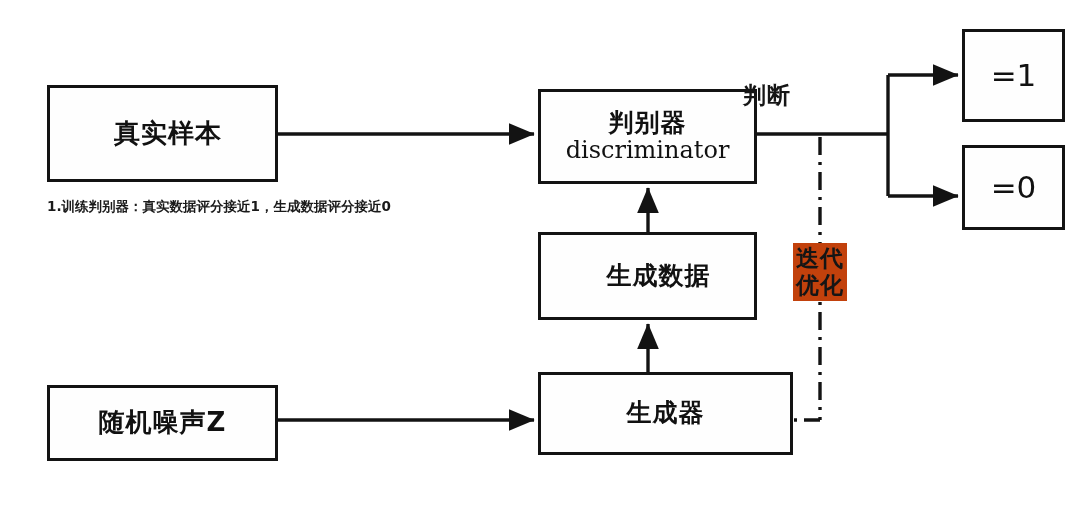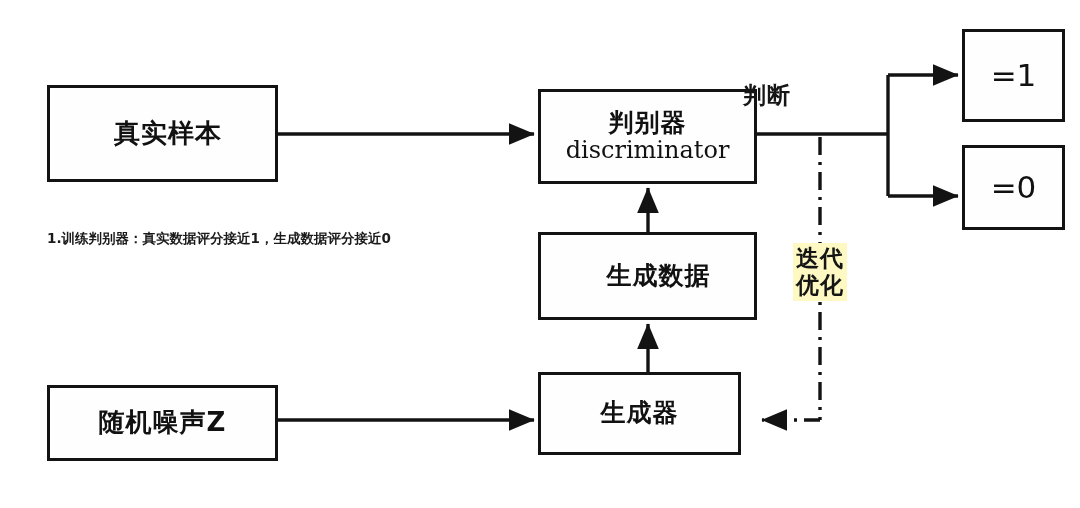--- a/index.html
+++ b/index.html
@@ -57,39 +57,38 @@
   #node-noise { left: 47px;  top: 385px; width: 231px; height: 76px; }
   #node-noise .cn-label { font-size: 26px; }
 
   #node-discriminator { left: 538px; top: 89px;  width: 219px; height: 95px; }
   #node-discriminator .cn-label { font-size: 25px; }
   #node-discriminator .en-label { font-size: 24px; }
 
   #node-generated-data { left: 538px; top: 232px; width: 219px; height: 88px; padding-left: 22px; }
   #node-generated-data .cn-label { font-size: 25px; }
 
-  #node-generator { left: 538px; top: 372px; width: 203px; height: 83px; }
+  #node-generator { left: 538px; top: 372px; width: 255px; height: 83px; }
   #node-generator .cn-label { font-size: 25px; }
   #node-generator .en-label { font-size: 24px; }
 
   #node-output-one  { left: 962px; top: 29px;  width: 103px; height: 93px; }
   #node-output-zero { left: 962px; top: 145px; width: 103px; height: 85px; }
   #node-output-one .cn-label,
   #node-output-zero .cn-label { font-size: 31px; font-weight: normal; letter-spacing: 0px; }
 
   
   .annotation {
     position: absolute;
     font-family: "DejaVu Sans", "Liberation Sans", sans-serif;
     font-weight: bold;
     font-size: 13.5px;
     color: #1a1a1a;
     white-space: nowrap;
     z-index: 4;
-    margin-top: 32px;
   }
   #annotation-1 { left: 47px; top: 198px; }
   #annotation-2 { left: 47px; top: 329px; }
 
   .edge-label {
     position: absolute;
     font-family: "DejaVu Sans", "Liberation Sans", sans-serif;
     font-weight: bold;
     color: #151515;
     white-space: nowrap;
@@ -100,21 +99,21 @@
     top: 80px;
     font-size: 23px;
     letter-spacing: 1px;
   }
   #label-iterate {
     left: 793px;
     top: 243px;
     font-size: 23px;
     line-height: 1.18;
     text-align: center;
-    background: #fef9c3;
+    background: #c2410c;
     padding: 2px 3px;
     letter-spacing: 1px;
   }
   #label-iterate span { display: block; }
 </style>
 </head>
 <body>
 
 <div id="canvas">
 

